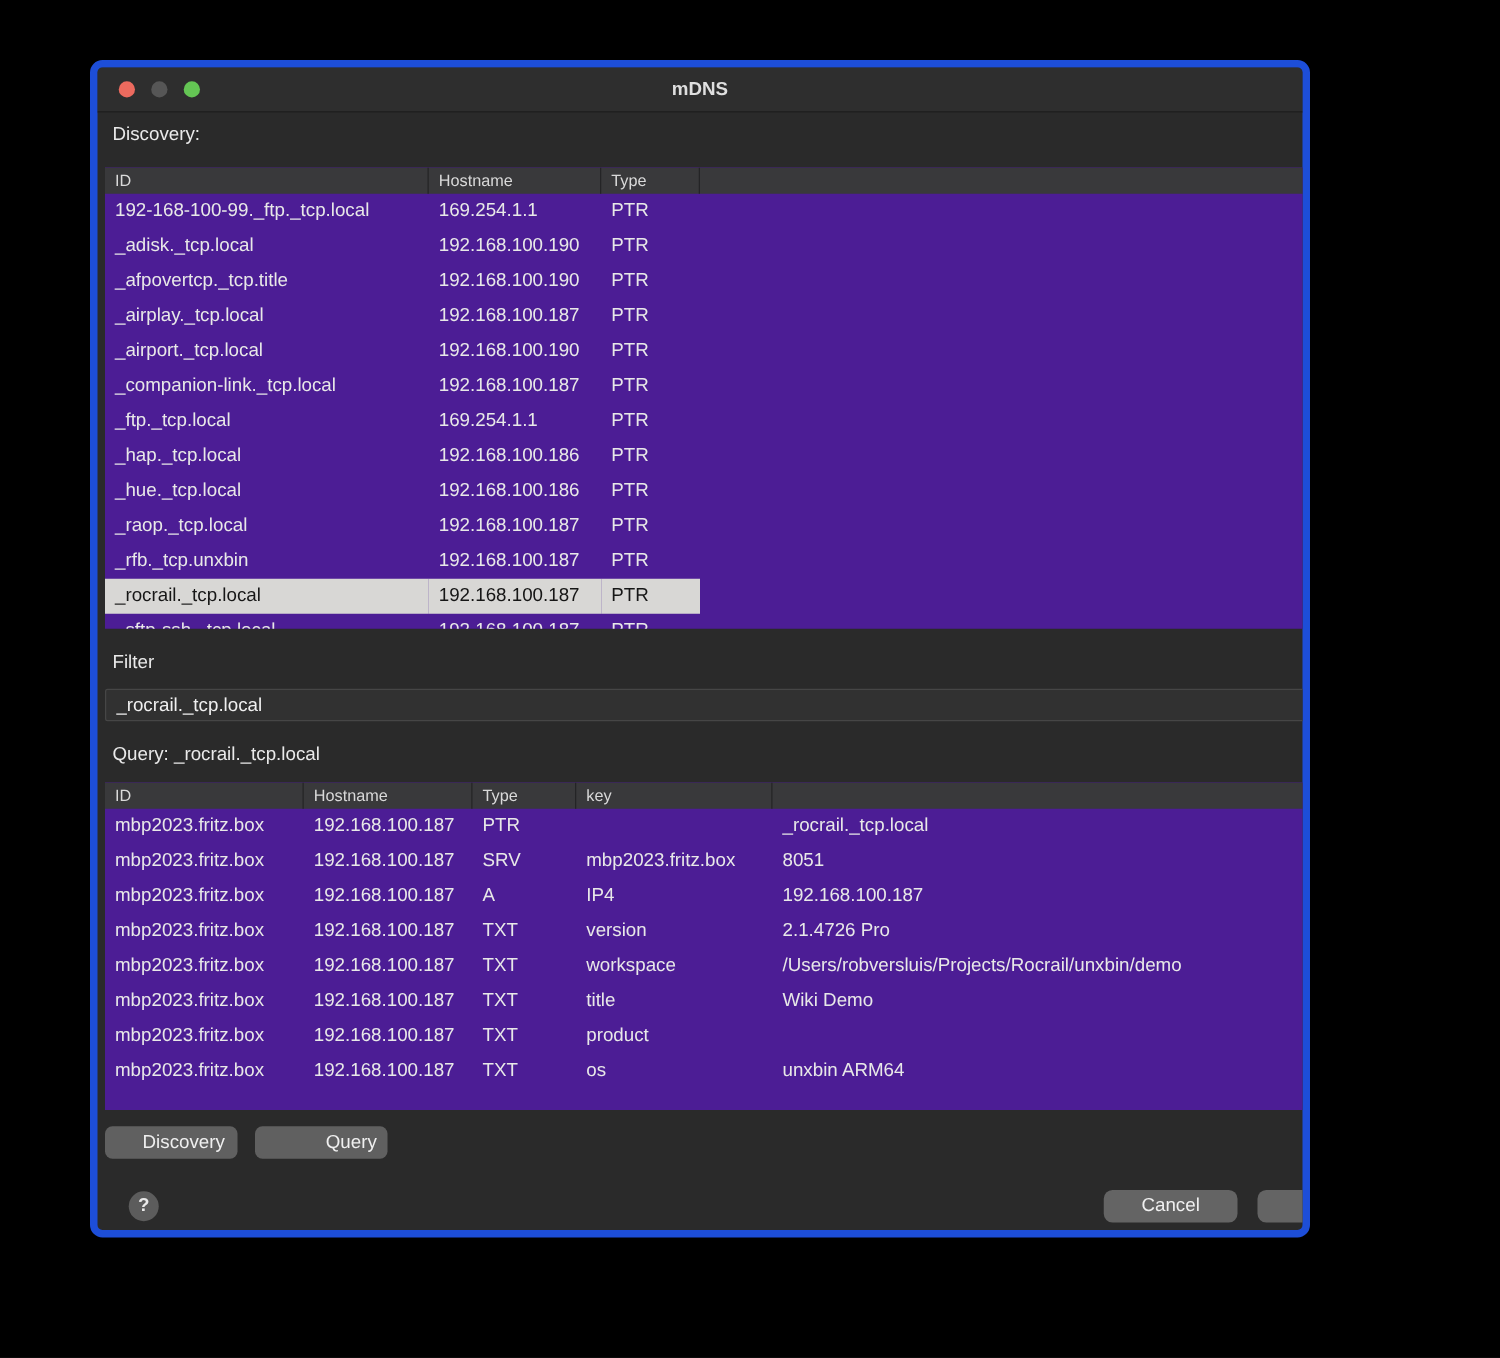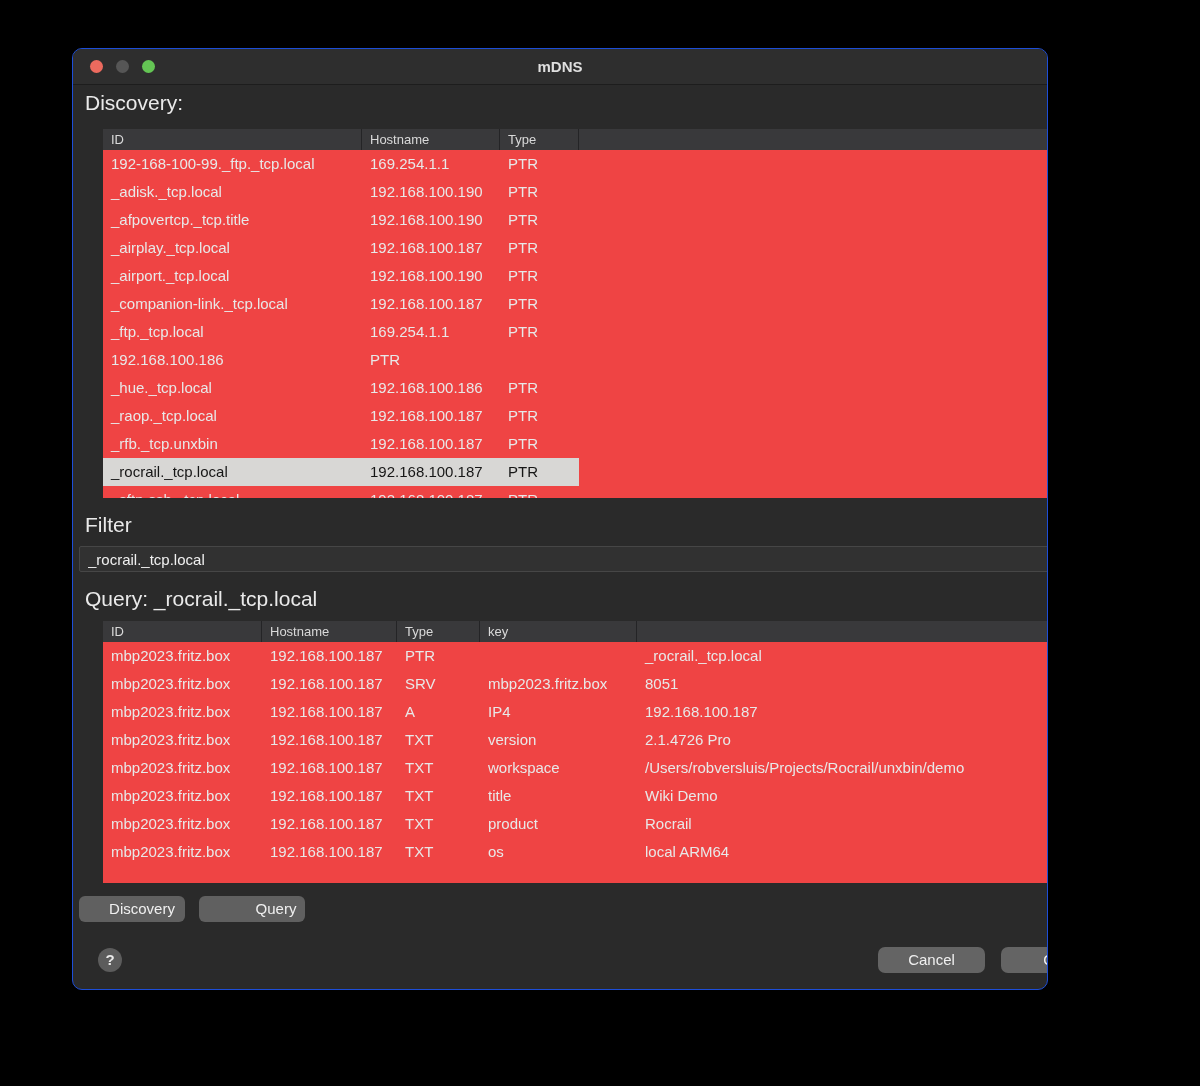--- a/index.html
+++ b/index.html
@@ -1,31 +1,31 @@
 <!DOCTYPE html>
 <html><head>
 <meta charset="utf-8">
 <style>
   html,body{margin:0;padding:0;background:#000;width:1200px;height:1086px;
     font-family:"Liberation Sans","DejaVu Sans",sans-serif;-webkit-font-smoothing:antialiased;}
   .window{position:absolute;left:72px;top:48px;width:976px;height:942px;
     background:#2a2a2a;border-radius:10px;box-shadow:0 18px 50px rgba(0,0,0,.65);
-    border:1px solid #1d4ed8;box-sizing:border-box;overflow:hidden;}
+    border:6px solid #1d4ed8;box-sizing:border-box;overflow:hidden;}
   
   .titlebar{position:absolute;left:0;top:0;width:100%;height:35px;background:#2e2e2e;
     border-bottom:1px solid #1d1d1d;}
   .tl{position:absolute;top:11px;width:13px;height:13px;border-radius:50%;}
   .tl.red{left:17px;background:#ec6a5e;}
   .tl.gray{left:43px;background:#565656;}
   .tl.green{left:69px;background:#64c554;}
   .title{position:absolute;left:0;top:0;width:100%;height:35px;line-height:35px;
     text-align:center;color:#dfdfdf;font-weight:bold;font-size:15px;}
-  .label{position:absolute;color:#eaeaea;font-size:21px;height:20px;line-height:20px;}
-  
-  .table{position:absolute;background:#ef4444;overflow:hidden;margin-left:24px;}
+  .label{position:absolute;color:#eaeaea;font-size:15px;height:20px;line-height:20px;}
+  
+  .table{position:absolute;background:#4c1d95;overflow:hidden;}
   .tgrid{position:absolute;left:0;top:0;}
   .thead{display:grid;grid-template-columns:var(--cols);background:#39393b;height:21px;}
   .hcell{font-size:13px;color:#d9d9d9;line-height:21px;padding-left:8px;
     border-right:1px solid #242426;overflow:hidden;white-space:nowrap;box-sizing:border-box;}
   .hcell:last-child{border-right:none;}
   .trow{display:grid;grid-template-columns:var(--cols);height:28px;}
   .tcell{font-size:15px;color:#e8e8e8;line-height:28px;padding-left:8px;
     white-space:nowrap;overflow:hidden;box-sizing:border-box;}
   .tcell.sel{background:#d8d7d5;color:#161616;}
   .t1{--cols:259px 138px 79px 1fr;width:1020px;}
@@ -107,20 +107,21 @@
             <div class="tcell">PTR</div>
             <div class="tcell"></div>
           </div>
           <div class="trow">
             <div class="tcell">_ftp._tcp.local</div>
             <div class="tcell">169.254.1.1</div>
             <div class="tcell">PTR</div>
             <div class="tcell"></div>
           </div>
           <div class="trow">
+            <div class="tcell">_hap._tcp.local</div>
             <div class="tcell">192.168.100.186</div>
             <div class="tcell">PTR</div>
             <div class="tcell"></div>
           </div>
           <div class="trow">
             <div class="tcell">_hue._tcp.local</div>
             <div class="tcell">192.168.100.186</div>
             <div class="tcell">PTR</div>
             <div class="tcell"></div>
           </div>
@@ -217,29 +218,28 @@
             <div class="tcell">TXT</div>
             <div class="tcell">title</div>
             <div class="tcell">Wiki Demo</div>
             <div class="tcell"></div>
           </div>
           <div class="trow">
             <div class="tcell">mbp2023.fritz.box</div>
             <div class="tcell">192.168.100.187</div>
             <div class="tcell">TXT</div>
             <div class="tcell">product</div>
-            <div class="tcell">Rocrail</div>
             <div class="tcell"></div>
           </div>
           <div class="trow">
             <div class="tcell">mbp2023.fritz.box</div>
             <div class="tcell">192.168.100.187</div>
             <div class="tcell">TXT</div>
             <div class="tcell">os</div>
-            <div class="tcell">local ARM64</div>
+            <div class="tcell">unxbin ARM64</div>
             <div class="tcell"></div>
           </div>
         </div>
     </div>
   </div>
 
   <button class="btn" style="left:6px;top:847px;width:106px;padding-left:20px;">Discovery</button>
   <button class="btn" style="left:126px;top:847px;width:106px;padding-left:48px;">Query</button>
 
   <button class="helpbtn">?</button>

